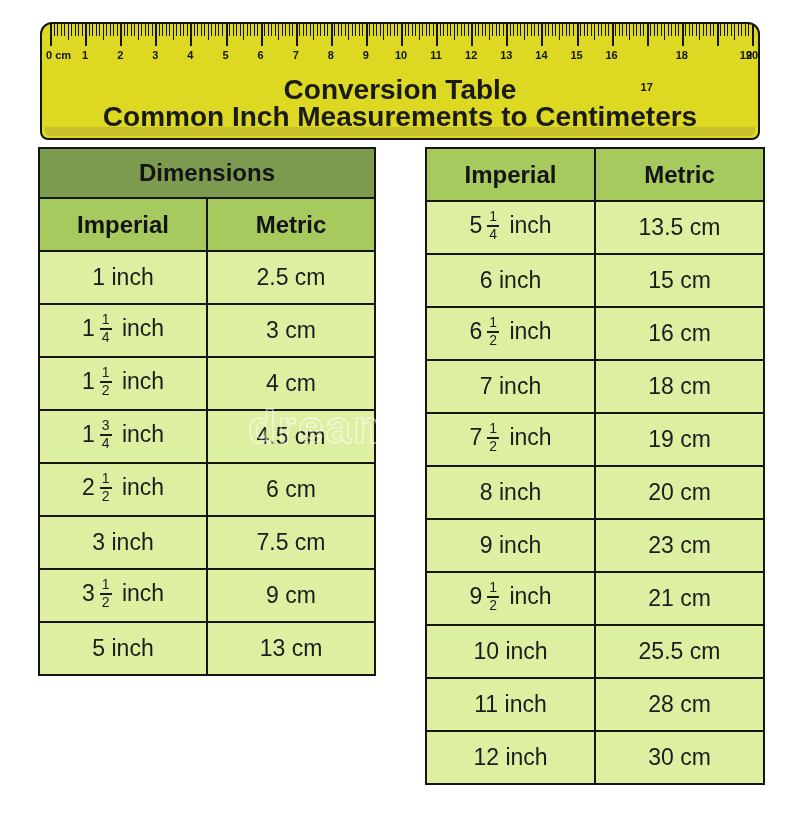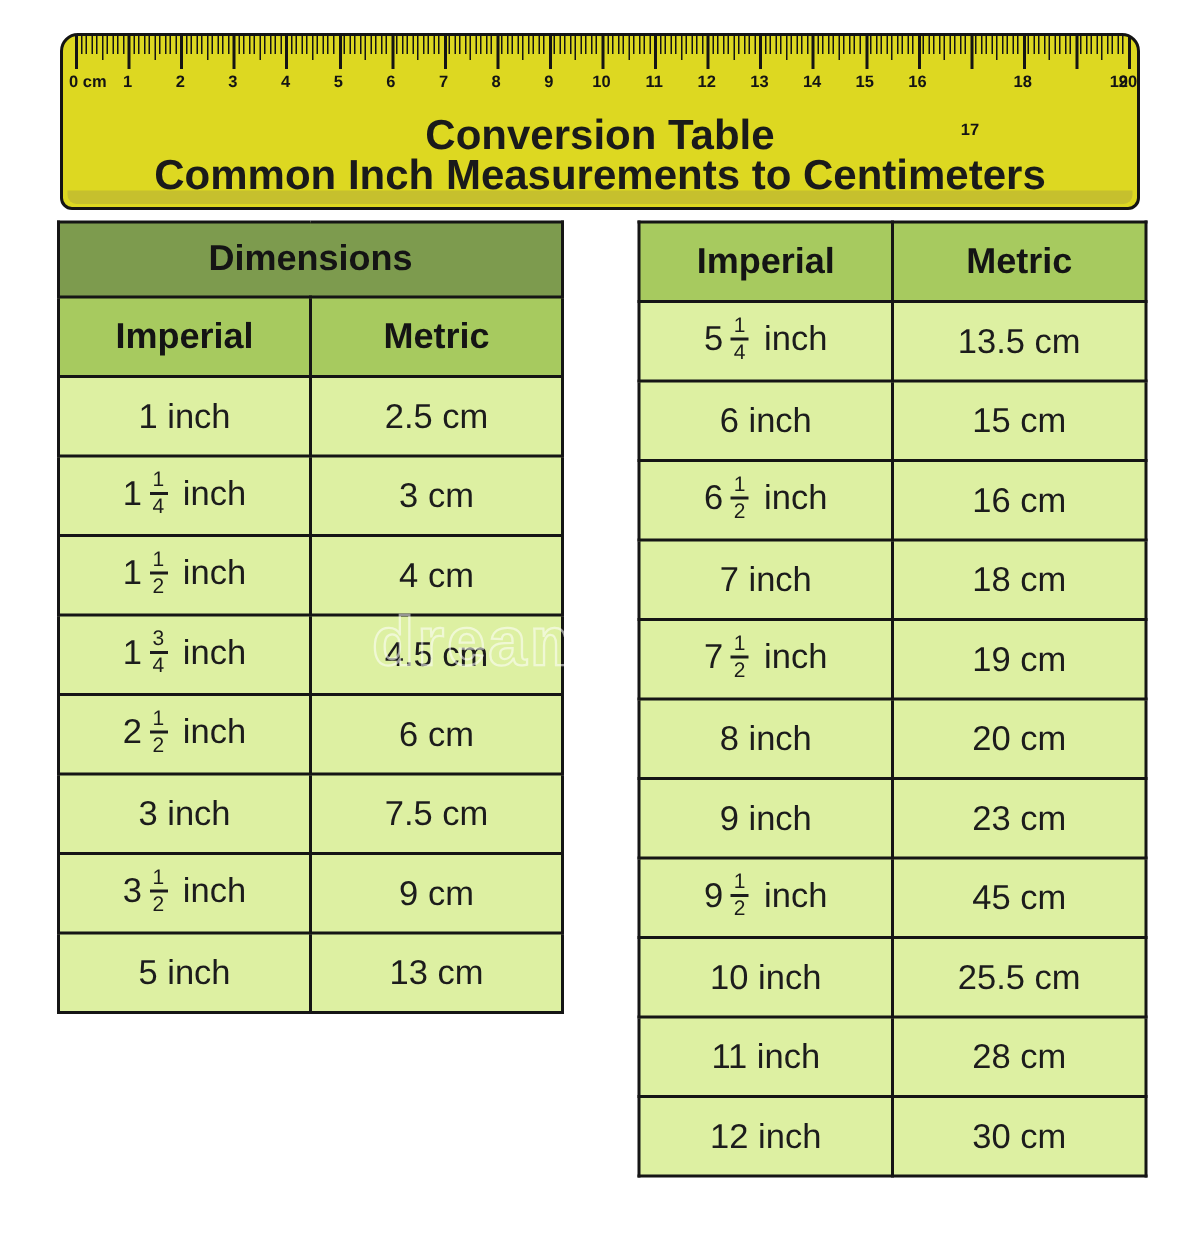--- a/index.html
+++ b/index.html
@@ -461,21 +461,21 @@
     </tr>
 
     <tr class="data-row">
       <td class="imp">
         <span>9</span><span class="frac">
               <span class="num">1</span>
               <span class="den">2</span>
             </span>
         <span>inch</span>
       </td>
-      <td class="met">45 cm</td>
+      <td class="met">21 cm</td>
     </tr>
 
     <tr class="data-row">
       <td class="imp">
         <span>10</span>
         <span>inch</span>
       </td>
       <td class="met">25.5 cm</td>
     </tr>
 

